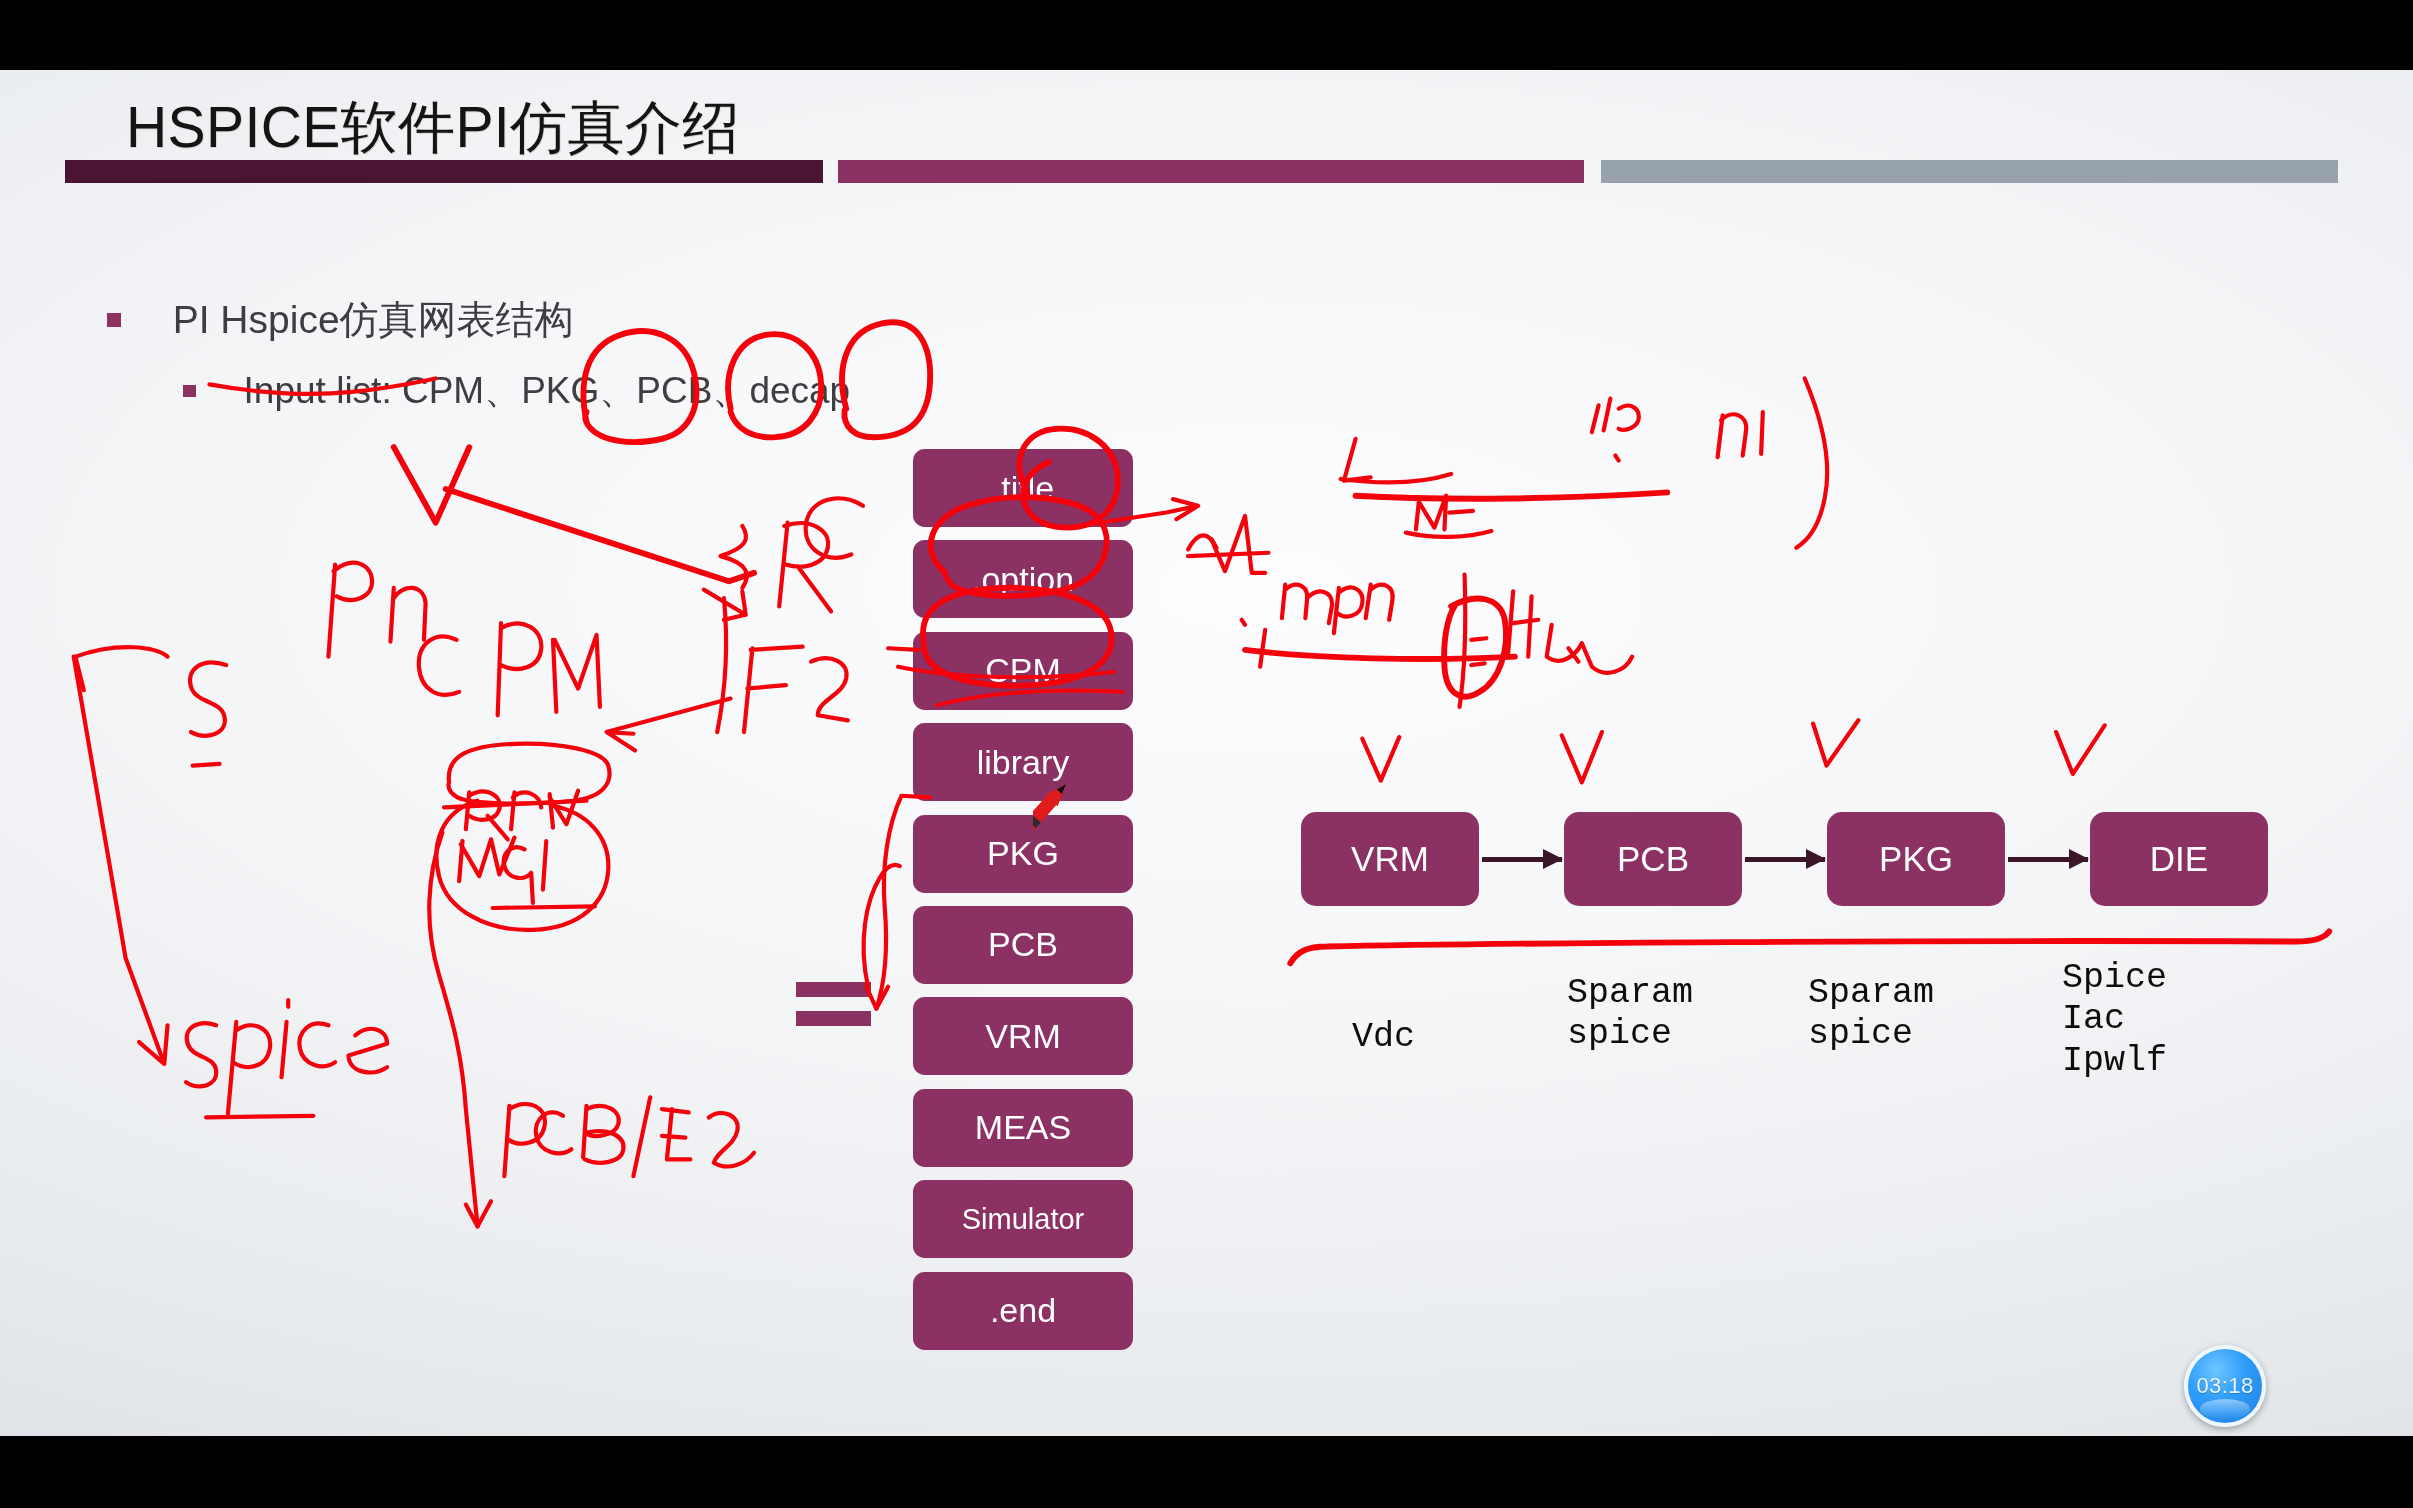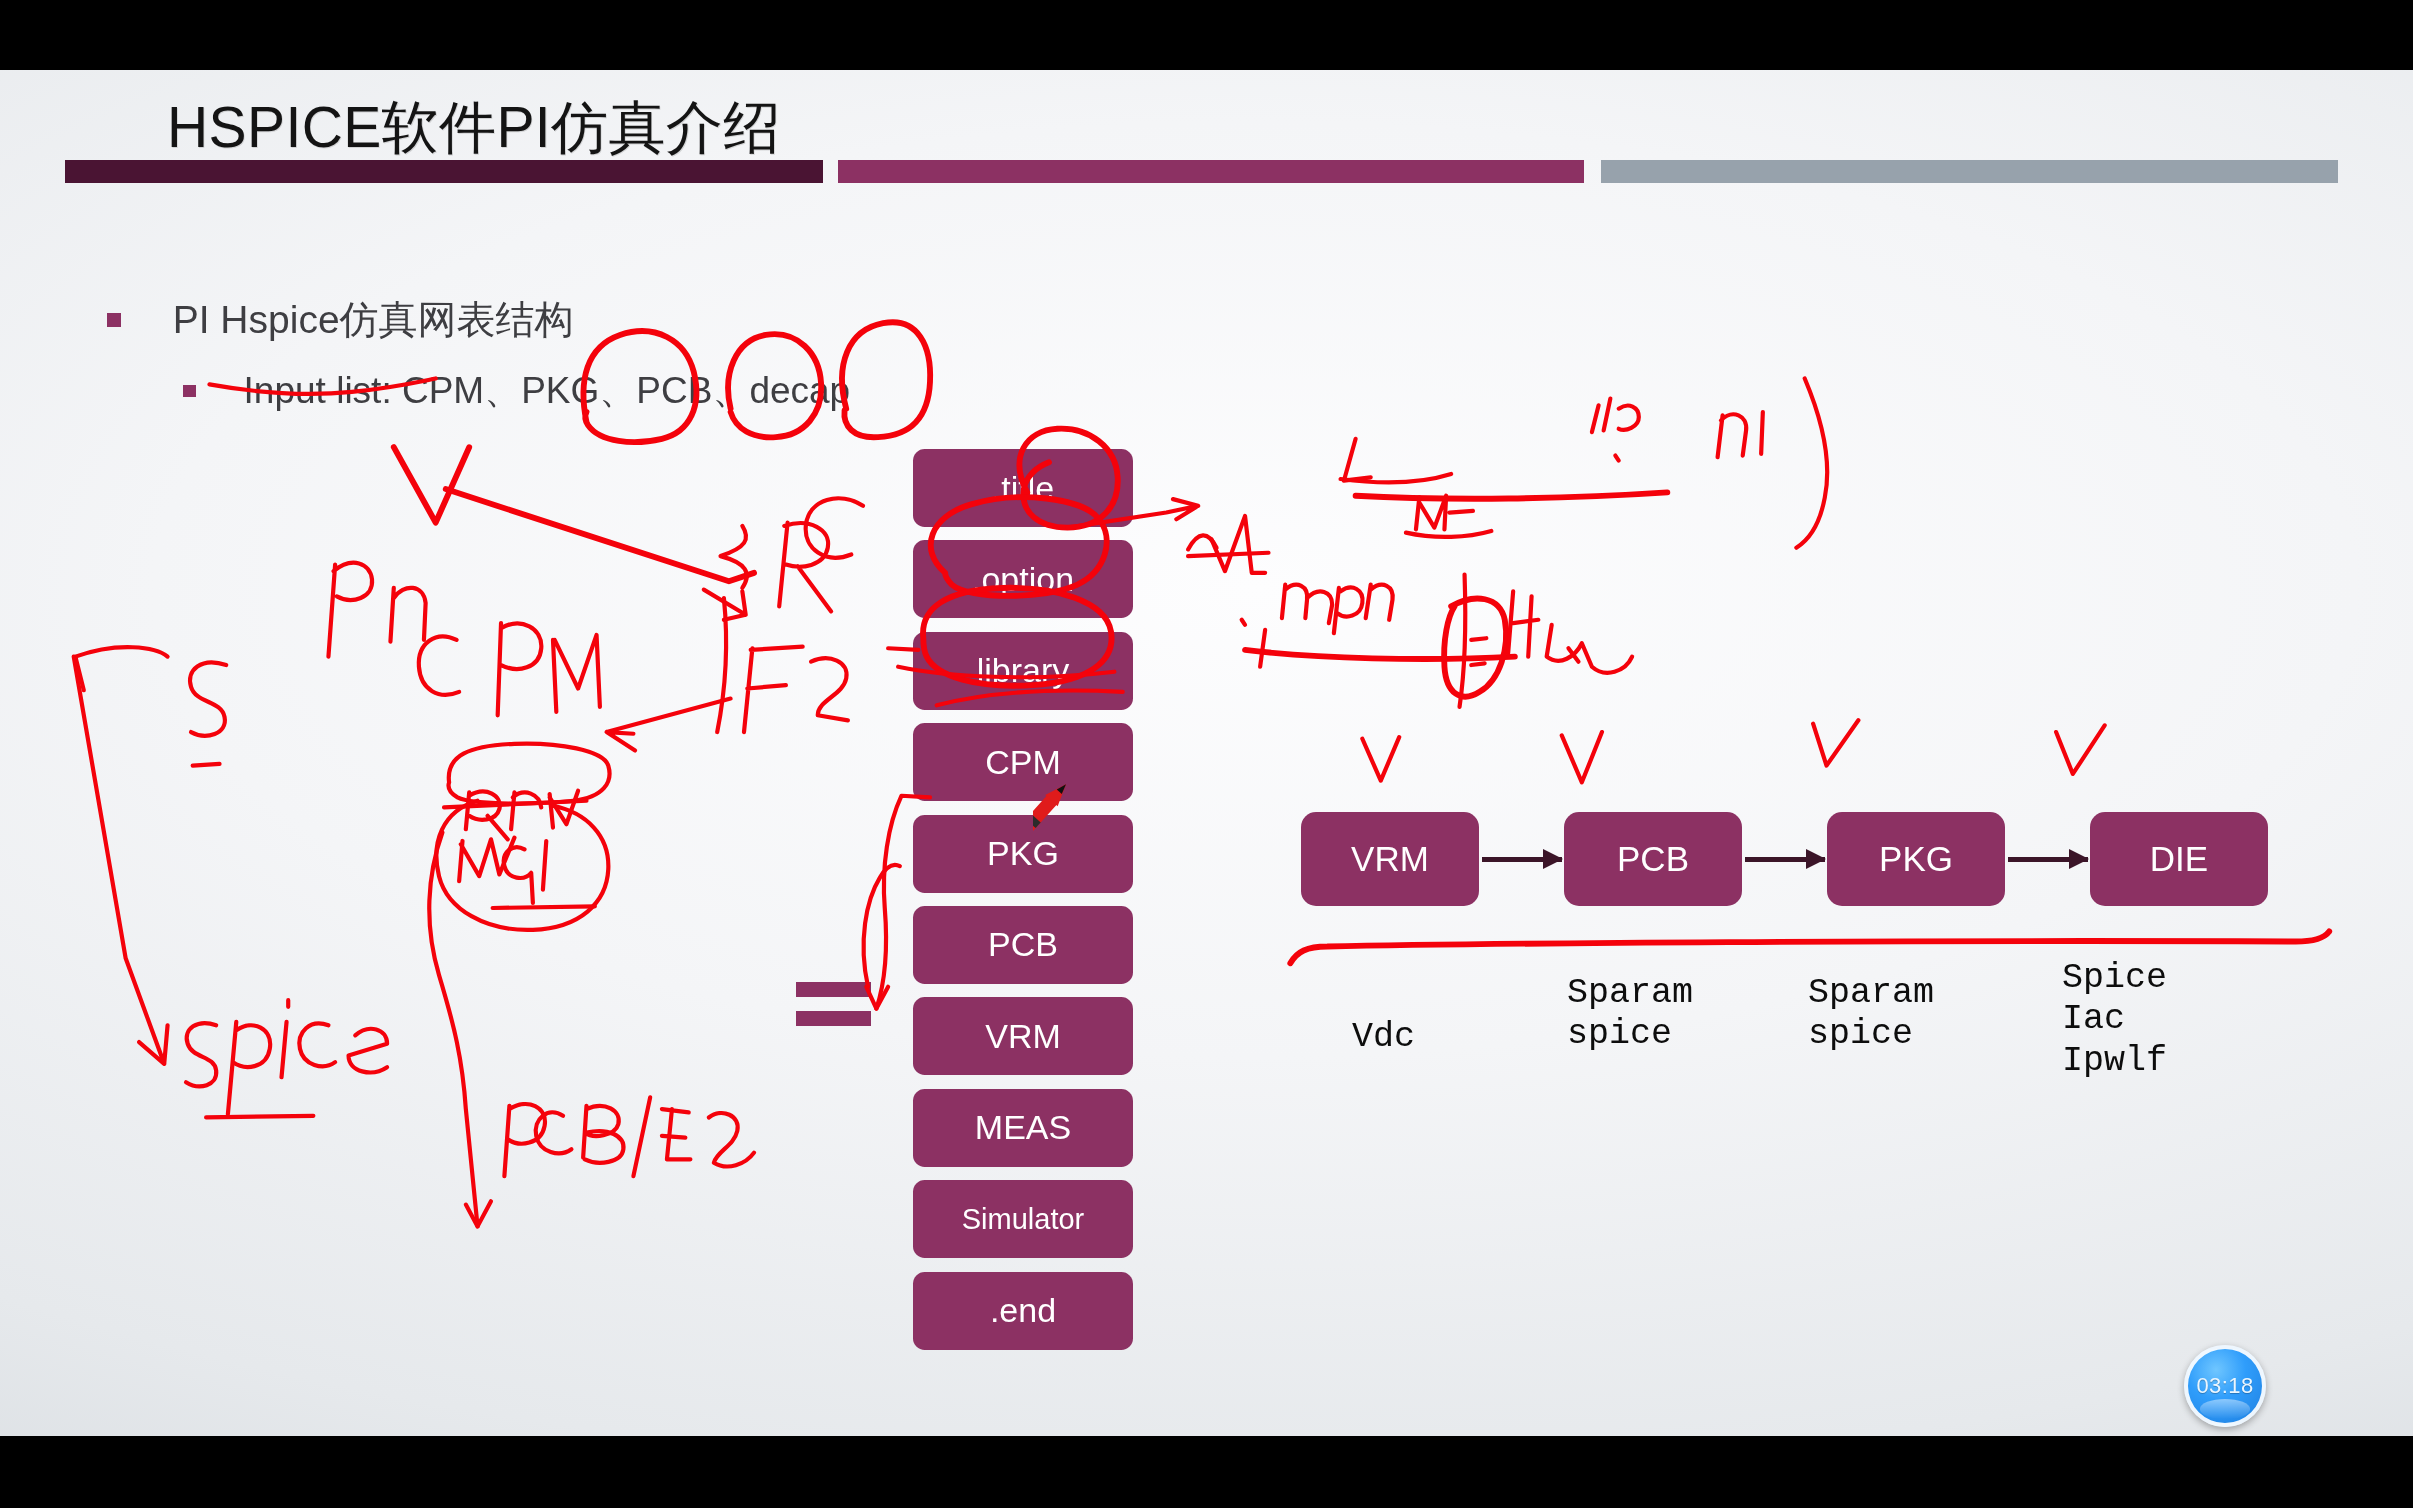--- a/index.html
+++ b/index.html
@@ -27,21 +27,20 @@
   
   #page-title {
     position: absolute;
     left: 126px; top: 20px;
     font-size: 57px;
     font-weight: 400;
     color: #141414;
     letter-spacing: 0.4px;
     white-space: nowrap;
     text-shadow: 0.8px 0.8px 0 rgba(120,120,120,.25);
-    margin-left: 41px;
   }
   .rule {
     position: absolute;
     height: 22.6px;
   }
   #rule-dark  { left: 65px;   top: 90px; width: 758px;  background: #4a1433; }
   #rule-mid   { left: 838px; top: 90px; width: 746px;  background: #8c3163; }
   #rule-gray  { left: 1601px; top: 90px; width: 737px;  background: #97a2ac; }
 
   
@@ -202,24 +201,24 @@
     </div>
 
     <div id="stack">
       <div class="stack-box">
           <span>.title</span>
         </div>
       <div class="stack-box">
           <span>.option</span>
         </div>
       <div class="stack-box">
+          <span>CPM</span>
+        </div>
+      <div class="stack-box">
           <span>library</span>
-        </div>
-      <div class="stack-box">
-          <span>CPM</span>
         </div>
       <div class="stack-box">
           <span>PKG</span>
         </div>
       <div class="stack-box">
           <span>PCB</span>
         </div>
       <div class="stack-box">
           <span>VRM</span>
         </div>

